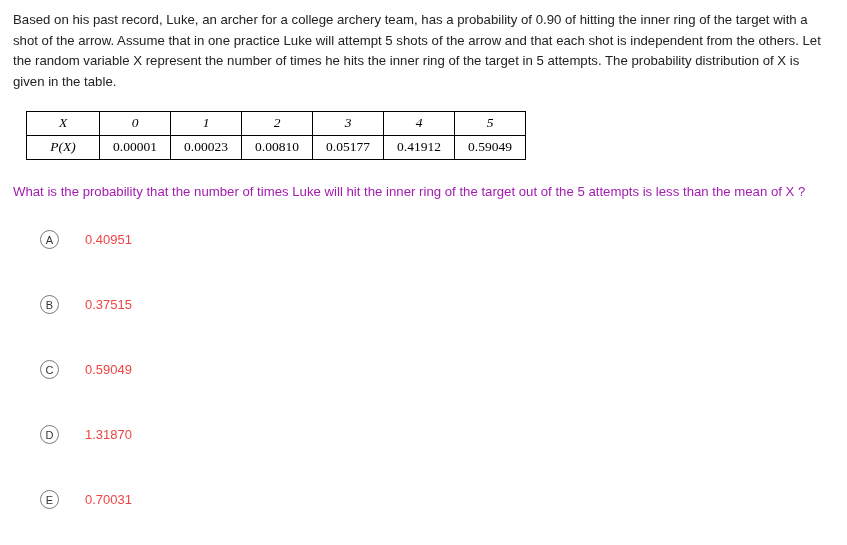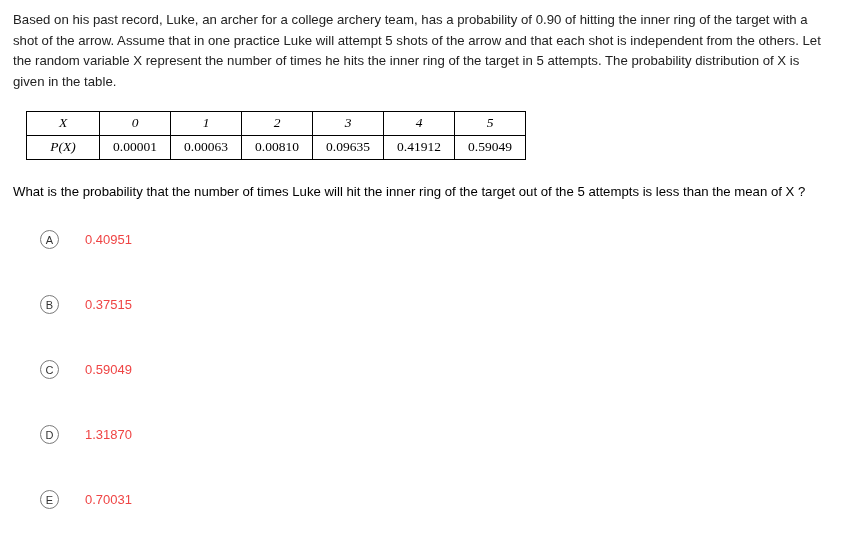--- a/index.html
+++ b/index.html
@@ -57,21 +57,21 @@
     width: 70px;
   }
   tr.probs td {
     font-style: normal;
   }
   .question {
     margin-top: 22px;
     margin-left: 1px;
     font-size: 13.2px;
     line-height: 20.5px;
-    color: #000000;
+    color: #a21caf;
     width: 818px;
   }
   .choices {
     margin-top: 25px;
     margin-left: 28px;
   }
   .choice {
     display: flex;
     align-items: center;
     height: 24px;
@@ -113,23 +113,23 @@
         <td class="val-cell">0</td>
         <td class="val-cell">1</td>
         <td class="val-cell">2</td>
         <td class="val-cell">3</td>
         <td class="val-cell">4</td>
         <td class="val-cell">5</td>
       </tr>
       <tr class="probs">
         <td class="label-cell" style="font-style:italic">P(X)</td>
         <td class="val-cell">0.00001</td>
-        <td class="val-cell">0.00063</td>
+        <td class="val-cell">0.00023</td>
         <td class="val-cell">0.00810</td>
-        <td class="val-cell">0.09635</td>
+        <td class="val-cell">0.05177</td>
         <td class="val-cell">0.41912</td>
         <td class="val-cell">0.59049</td>
       </tr>
     </tbody>
       </table>
   </div>
 
   <p class="question">What is the probability that the number of times Luke will hit the inner ring of the target out of the 5 attempts is less than the mean of X ?</p>
 
   <div class="choices">

